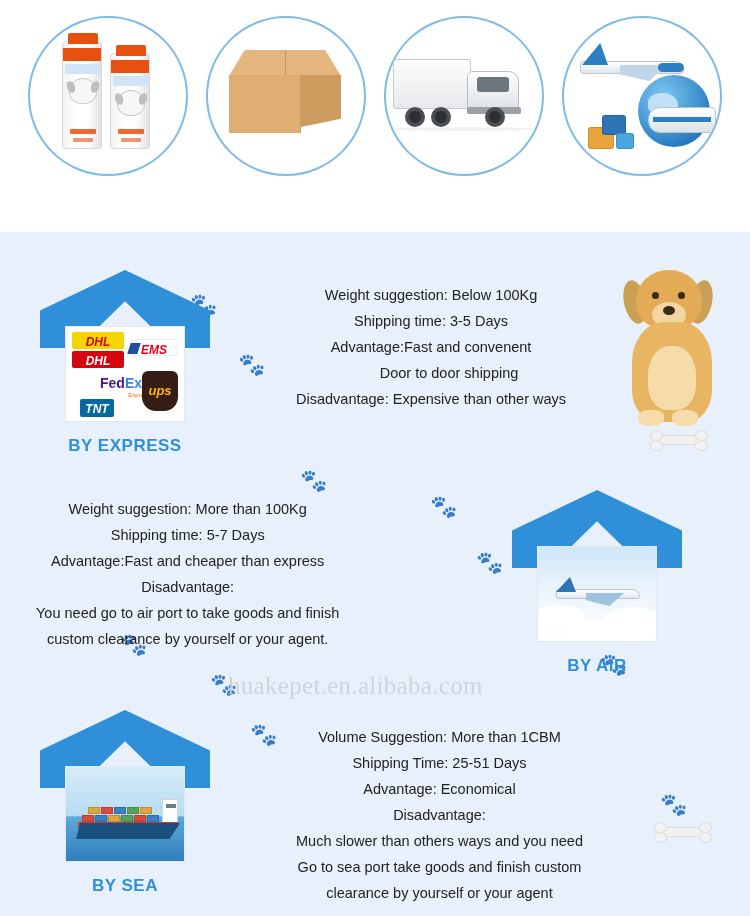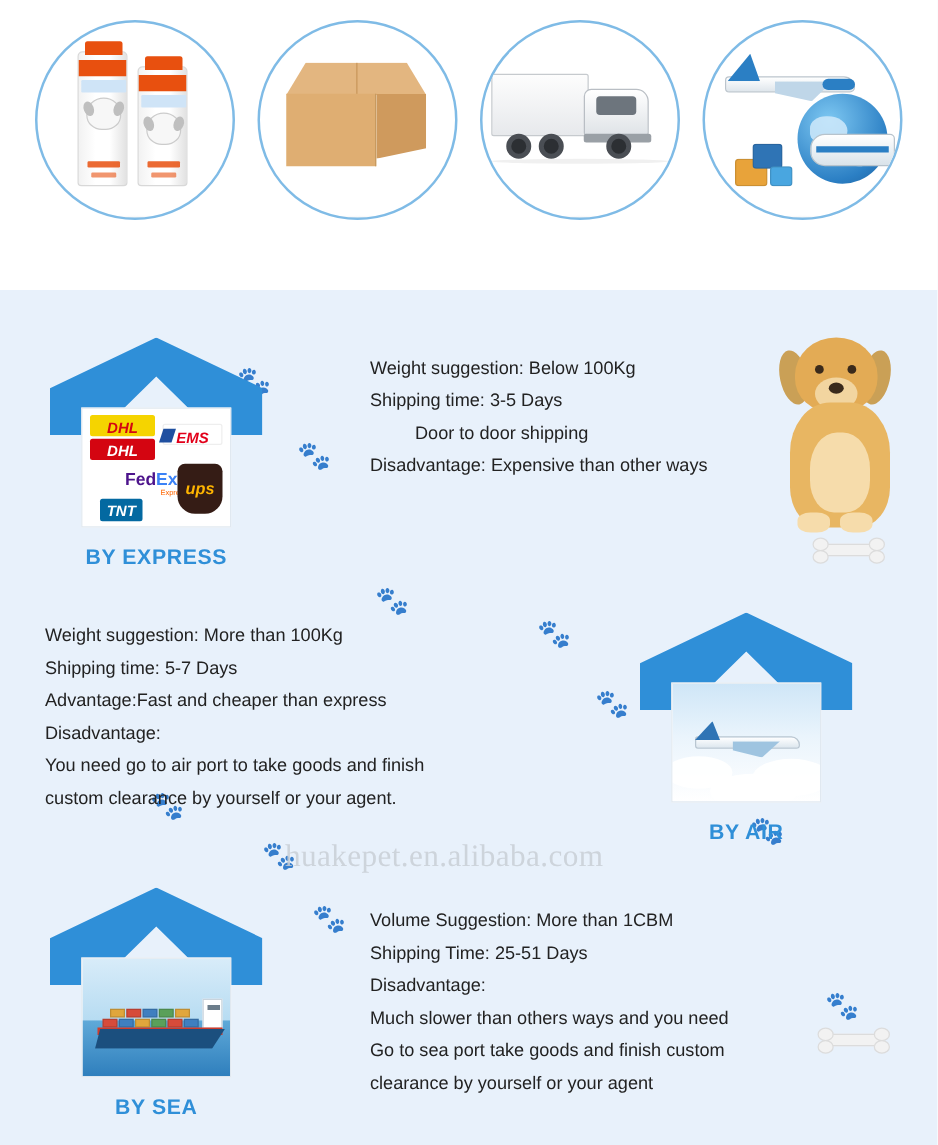--- a/index.html
+++ b/index.html
@@ -303,21 +303,21 @@
     position: absolute; right: 2px; bottom: 16px; width: 16px; height: 24px;
     background: #ffffff; border: 1px solid #c9d4dd;
   }
   .ship .tower::after {
     content: ""; position: absolute; left: 3px; top: 4px; width: 10px; height: 4px;
     background: #6c7d8b;
   }
 
   
   .txt { position: absolute; color: #222222; font-size: 14.5px; line-height: 26px; }
-  .txt div { white-space: nowrap; }
+  .txt div { white-space: nowrap; text-align: center; }
   .indent { padding-left: 36px; }
 
   
   .watermark {
     position: absolute; left: 228px; top: 440px;
     font-size: 25px; color: #c9cfd6; opacity: .85;
     letter-spacing: .3px; font-family: "Liberation Serif", serif;
   }
 
   
@@ -481,20 +481,21 @@
           <div class="logo logo-ups">ups</div>
           <div class="logo logo-tnt">TNT</div>
         </div>
       </div>
       <div class="house-label">BY EXPRESS</div>
     </div>
 
     <div class="txt" style="left:296px; top:50px;">
       <div>Weight suggestion: Below 100Kg</div>
       <div>Shipping time: 3-5 Days</div>
+      <div>Advantage:Fast and convenent</div>
       <div class="indent">Door to door shipping</div>
       <div>Disadvantage: Expensive than other ways</div>
     </div>
 
     <div class="dog">
       <div class="ear ear-l"></div>
       <div class="ear ear-r"></div>
       <div class="head"></div>
       <div class="eye eye-l"></div>
       <div class="eye eye-r"></div>
@@ -565,20 +566,21 @@
             <div class="hull"></div>
           </div>
         </div>
       </div>
       <div class="house-label">BY SEA</div>
     </div>
 
     <div class="txt" style="left:296px; top:492px;">
       <div>Volume Suggestion: More than 1CBM</div>
       <div>Shipping Time:  25-51 Days</div>
+      <div>Advantage: Economical</div>
       <div>Disadvantage:</div>
       <div>Much slower than others ways and you need</div>
       <div>Go to sea port take goods and finish custom</div>
       <div>clearance by yourself or your agent</div>
     </div>
 
     <div class="bone" style="left:652px; top:588px; width:62px; height:24px;">
       <div class="bar"></div>
       <div class="k k1"></div>
       <div class="k k2"></div>

